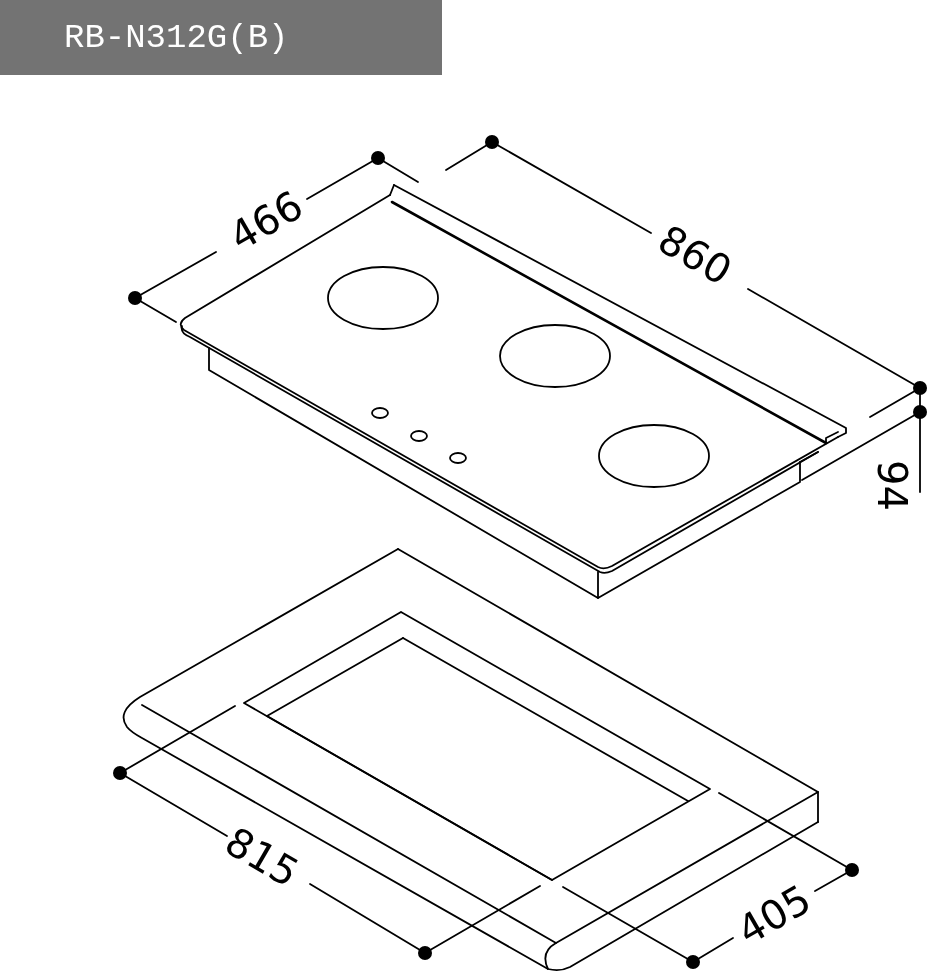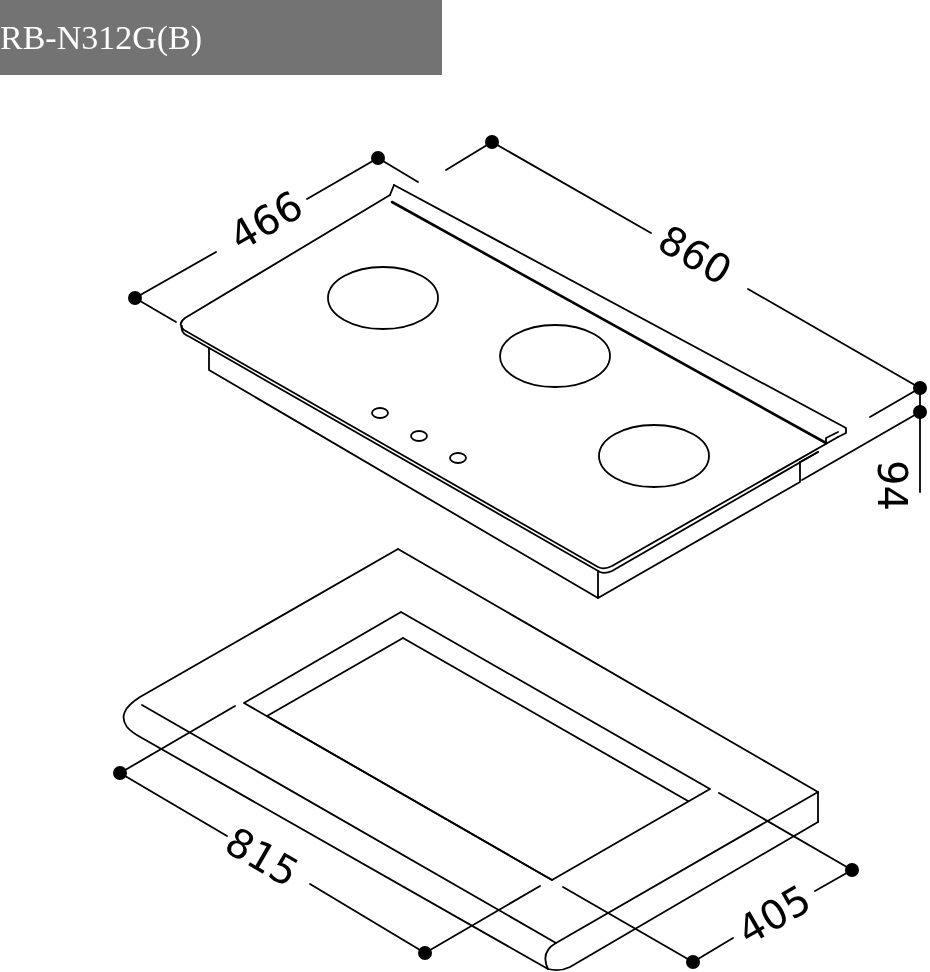--- a/index.html
+++ b/index.html
@@ -3,22 +3,22 @@
   <meta charset="utf-8">
   <style>
     html, body { margin: 0; padding: 0; background: #ffffff; }
     body { width: 930px; height: 972px; position: relative; overflow: hidden; font-family: "DejaVu Sans", sans-serif; }
     .title-bar {
       position: absolute; left: 0; top: 0; width: 442px; height: 75px;
       background: #737373;
       display: flex; align-items: center;
     }
     .title-text {
-      color: #ffffff; font-size: 34px; letter-spacing: 0px;
-      font-family: Liberation Serif, serif; font-weight: 300;
+      margin-left: 64px; color: #ffffff; font-size: 34px; letter-spacing: 0px;
+      font-family: Liberation Mono, monospace; font-weight: 300;
     }
     svg.drawing { position: absolute; left: 0; top: 0; }
     .ln { stroke: #000; stroke-width: 1.8; fill: none; stroke-linecap: round; stroke-linejoin: round; }
     .lnb { stroke: #000; stroke-width: 2.6; fill: none; stroke-linecap: round; }
     .dot { fill: #000; }
     .dim-text { font-family: "DejaVu Sans", sans-serif; font-size: 40px; fill: #000; }
   </style>
 </head>
 <body>
 

